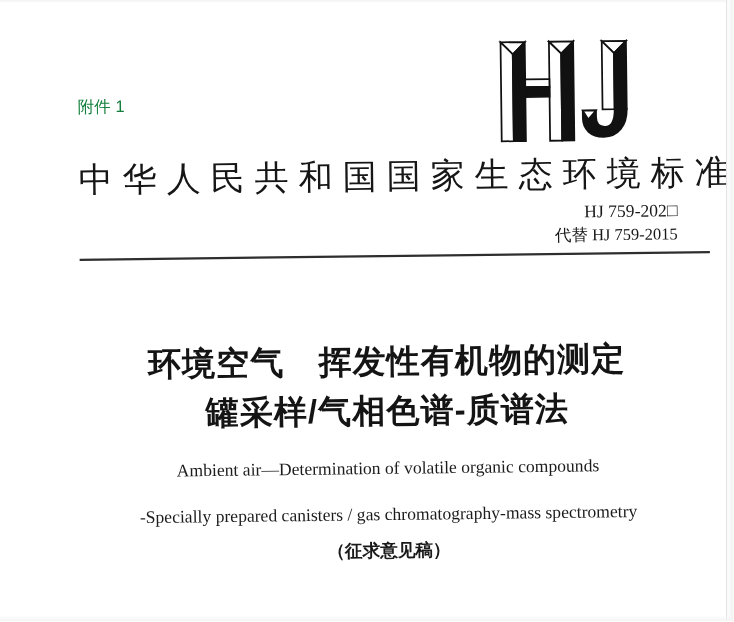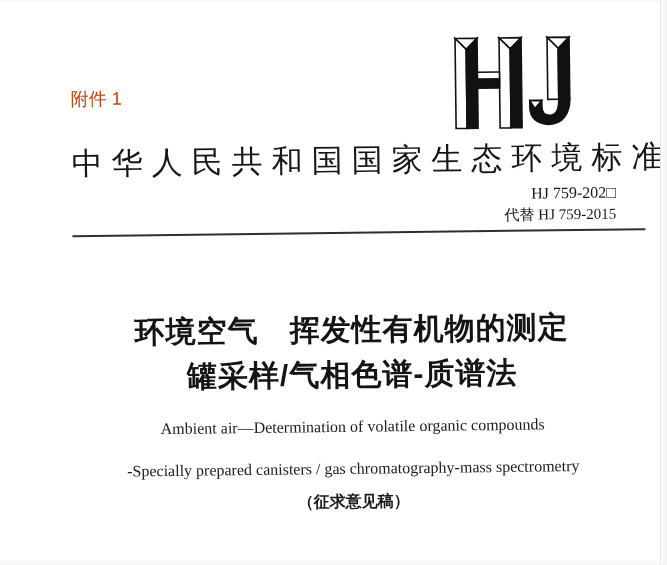--- a/index.html
+++ b/index.html
@@ -21,23 +21,23 @@
     position: absolute;
     left: 0; top: 0;
     width: 667px; height: 565px;
     transform: rotate(-0.7deg);
     transform-origin: 333px 283px;
   }
   .attachment {
     position: absolute;
     left: 73px; top: 87px;
     font-family: "Liberation Sans", "DejaVu Sans", sans-serif;
-    font-size: 18px;
+    font-size: 15px;
     line-height: 1;
-    color: #c2410c;
+    color: #15803d;
   }
   .logo {
     position: absolute;
     left: 452px; top: 34px;
     width: 142px; height: 98px;
   }
   .org-heading {
     position: absolute;
     left: 73px; top: 145px;
     font-size: 31px;

